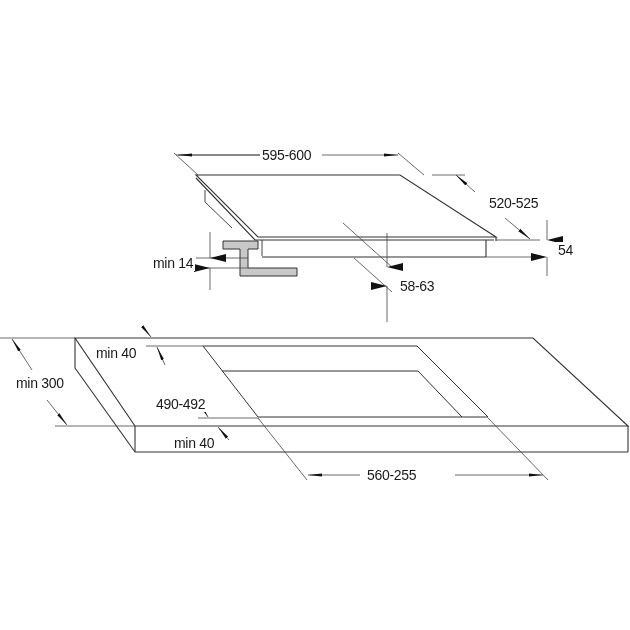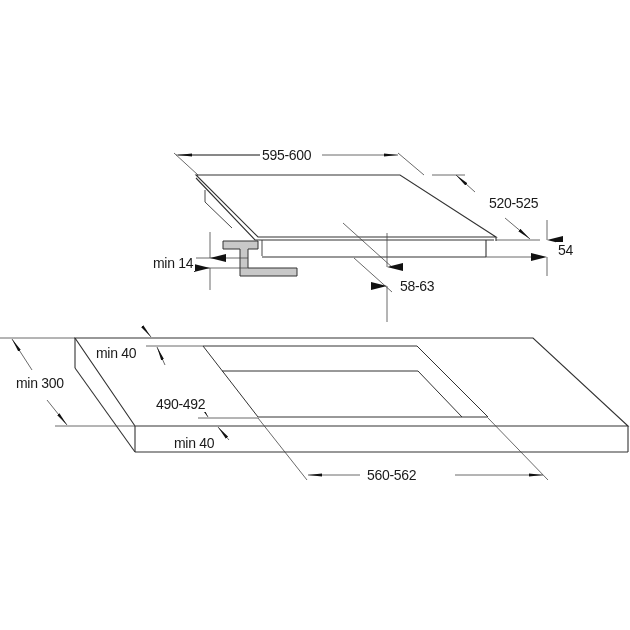--- a/index.html
+++ b/index.html
@@ -105,14 +105,14 @@
   <div class="lbl" style="left:260px; top:147px;">595-600</div>
   <div class="lbl" style="left:487px; top:195px;">520-525</div>
   <div class="lbl" style="left:556px; top:242px;">54</div>
   <div class="lbl" style="left:151px; top:255px;">min 14</div>
   <div class="lbl" style="left:398px; top:278px;">58-63</div>
 
   <div class="lbl" style="left:94px; top:313px;margin-top:32px;">min 40</div>
   <div class="lbl" style="left:14px; top:375px;">min 300</div>
   <div class="lbl" style="left:154px; top:396px;">490-492</div>
   <div class="lbl" style="left:172px; top:435px;">min 40</div>
-  <div class="lbl" style="left:365px; top:467px;">560-562</div>
+  <div class="lbl" style="left:365px; top:467px;">560-255</div>
 </div>
 
 </body></html>

